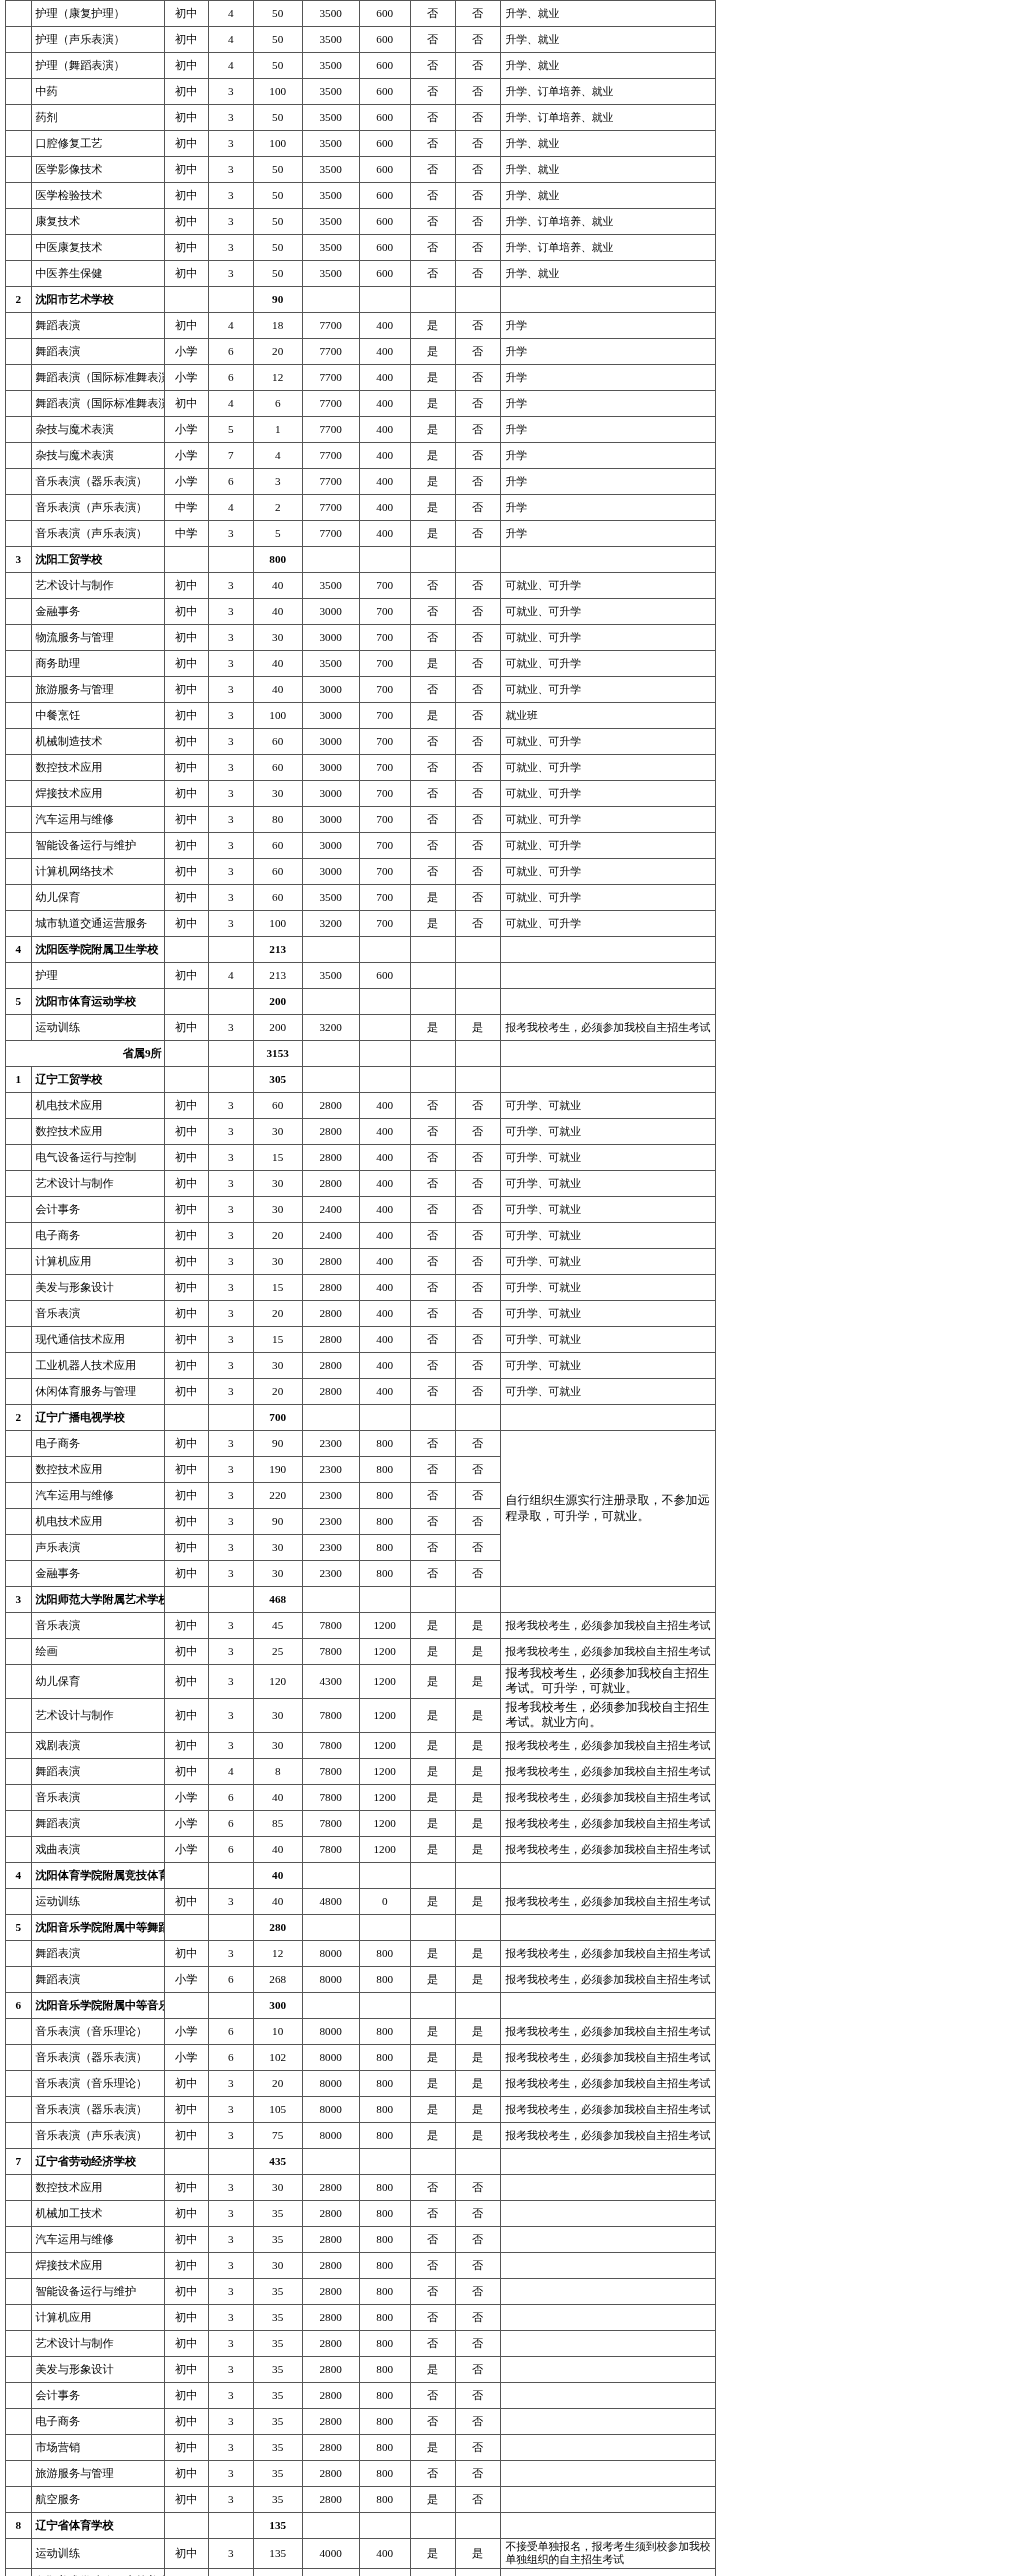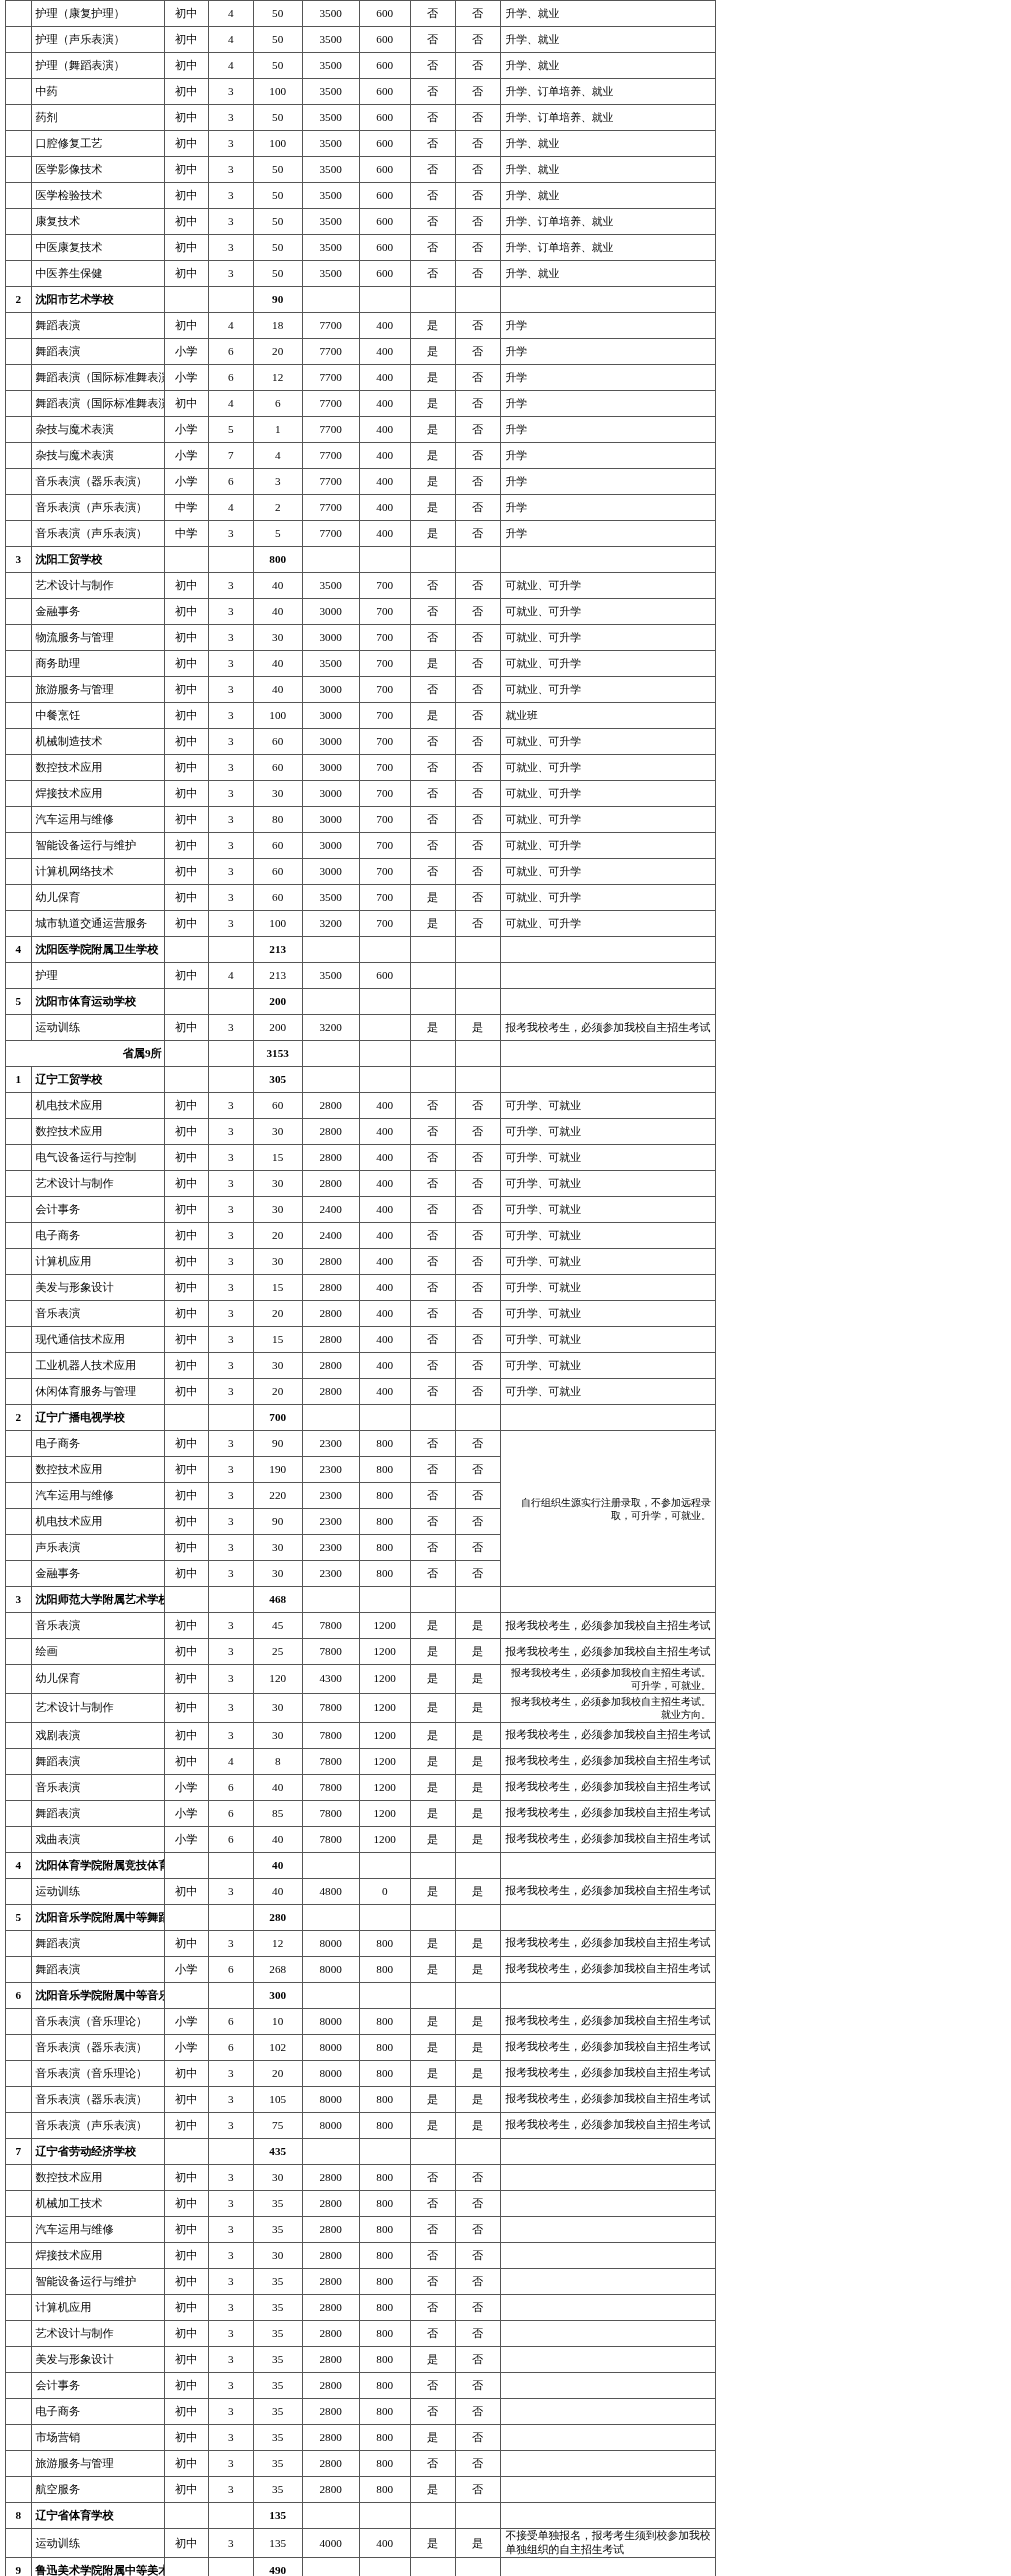--- a/index.html
+++ b/index.html
@@ -35,21 +35,21 @@
     padding-left: 3.7px;
   }
   td.remark {
     text-align: left;
     padding-left: 4.7px;
     padding-right: 3.7px;
     white-space: normal;
     font-size: 10.8px;
     line-height: 1.25;
   }
-  td.remark.small { font-size: 10px; line-height: 1.3; text-align: right; }
+  td.remark.small { font-size: 12px; line-height: 1.3; }
   tr.school td { font-weight: bold; }
   td.gname { text-align: right; padding-left: 6px; }
 </style>
 </head>
 <body>
 
 <div class="page">
   <table class="plan">
     <colgroup>
       <col style="width:26px">

